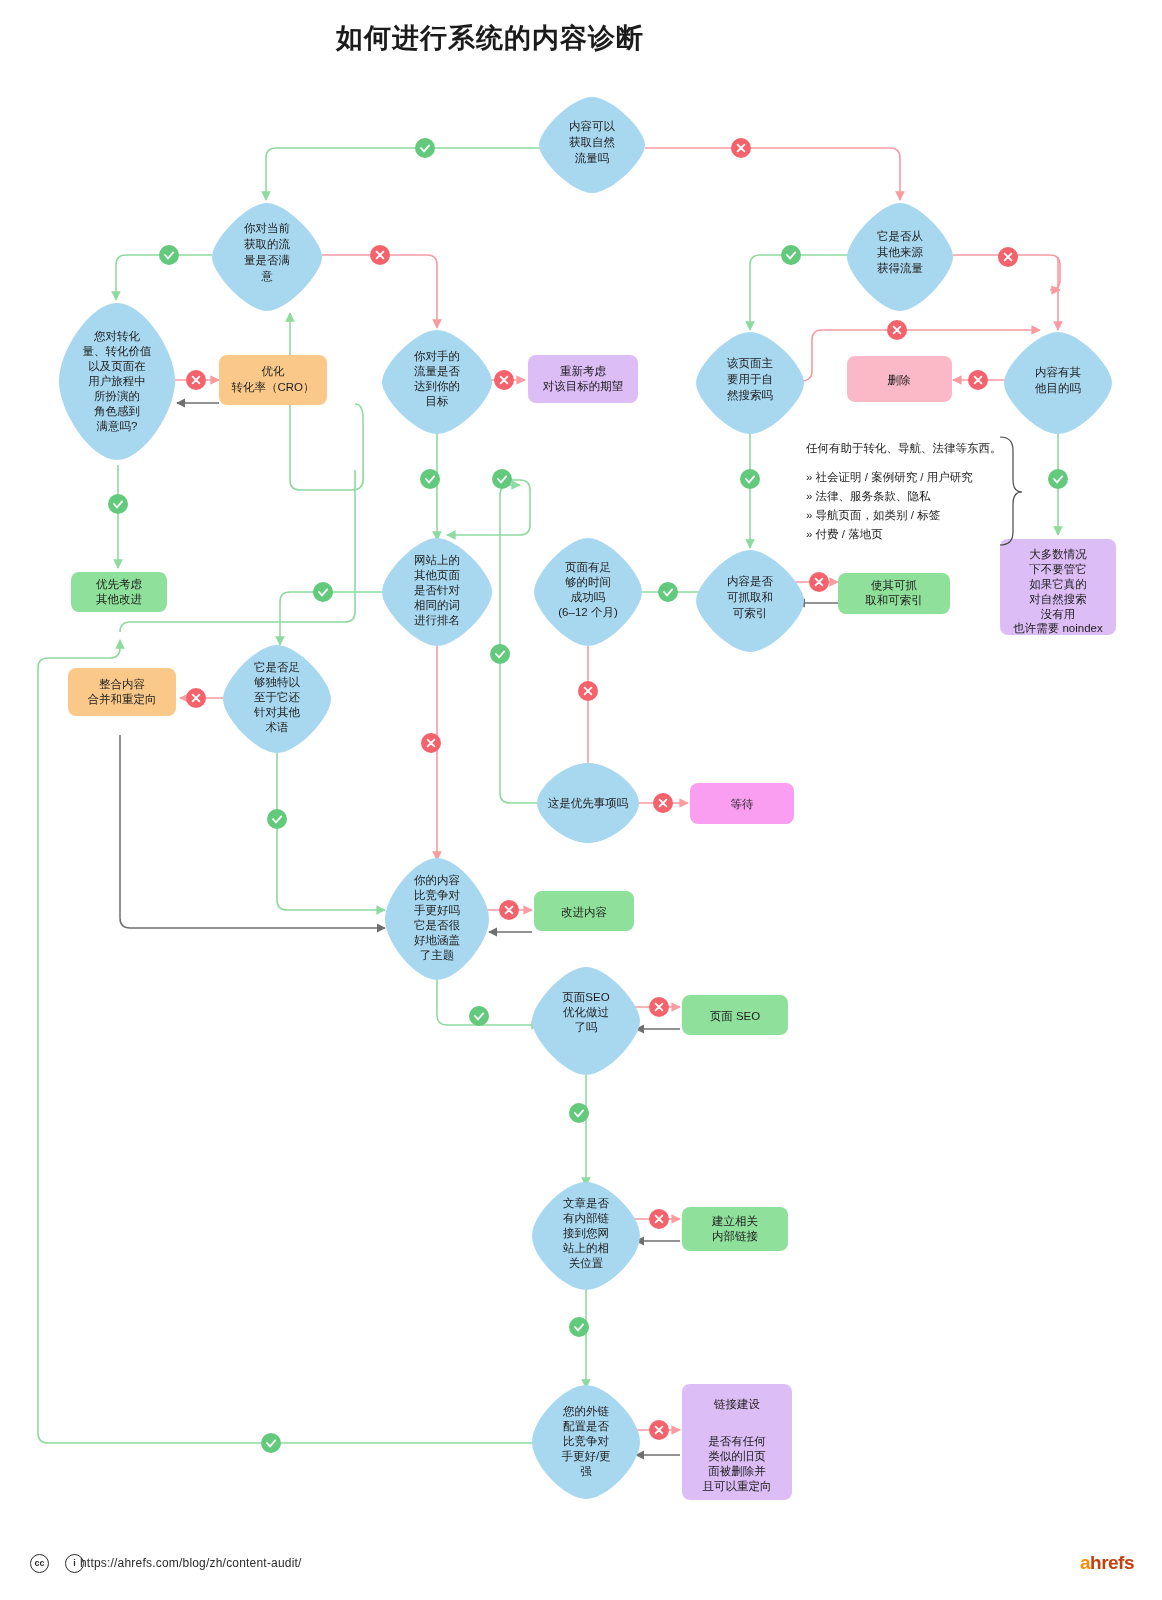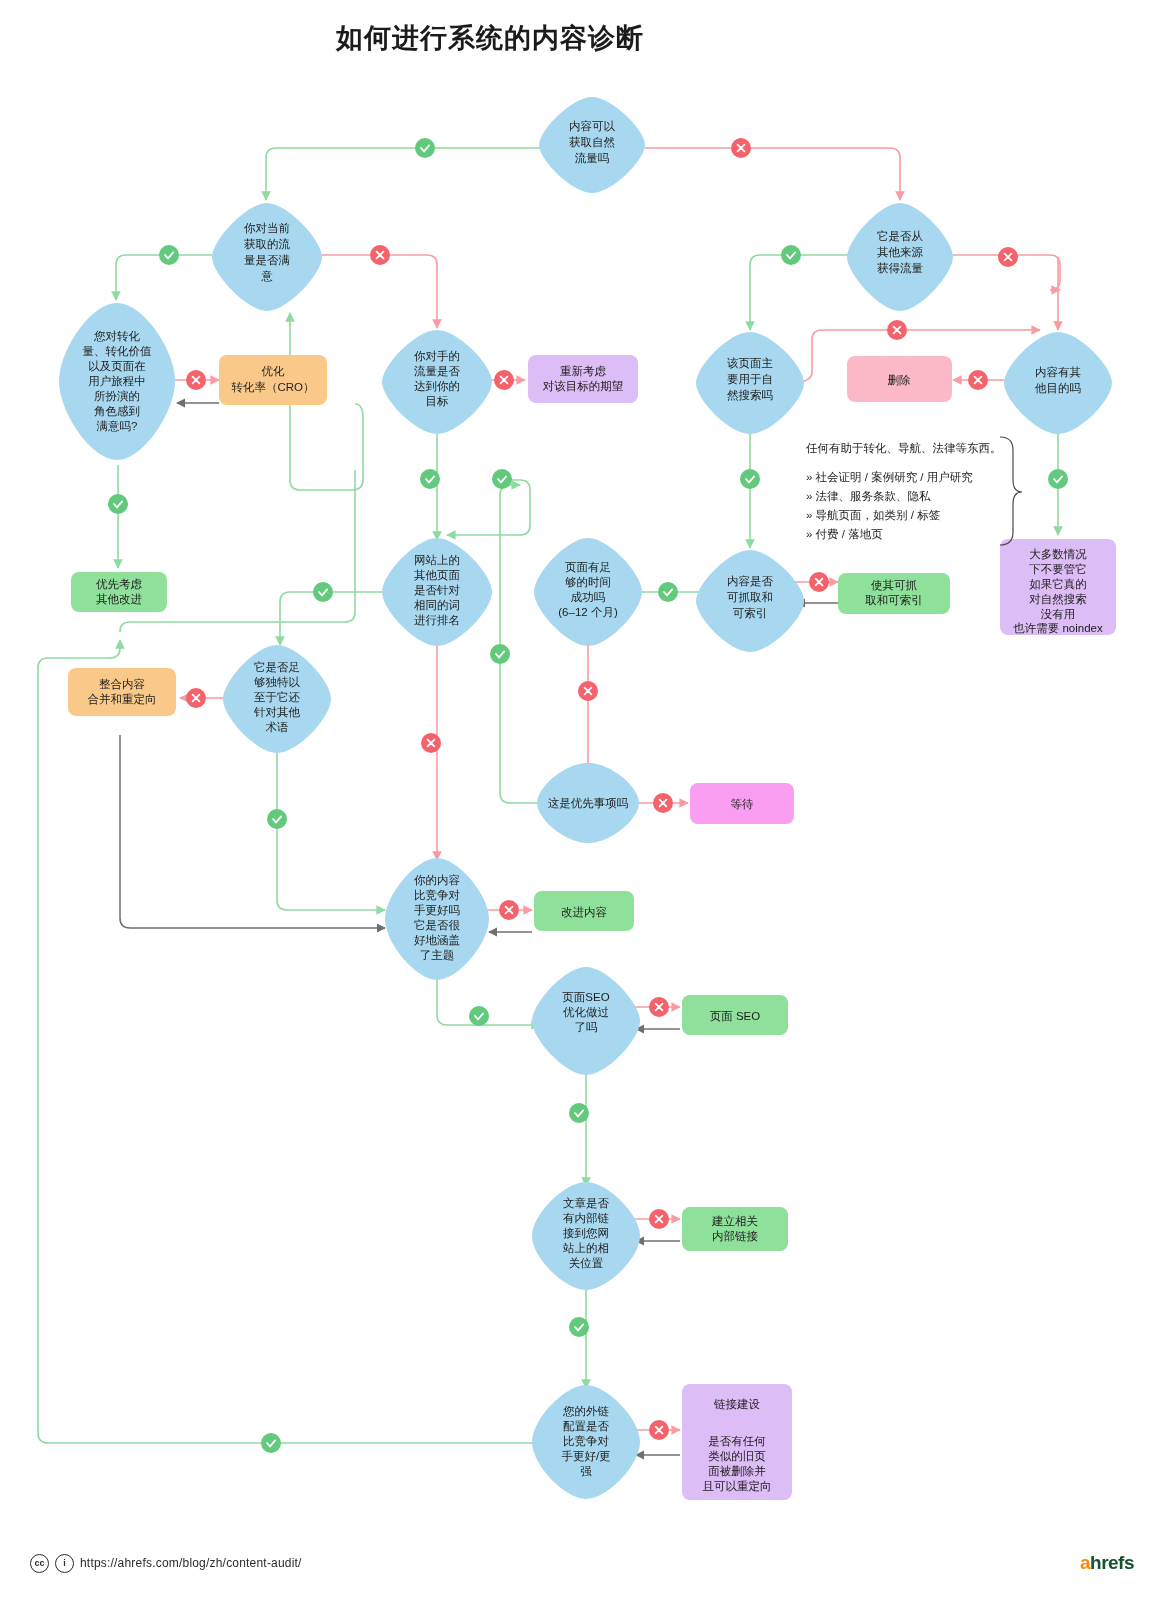--- a/index.html
+++ b/index.html
@@ -21,27 +21,27 @@
   .badge-yes{fill:#62c97d;}
   .badge-no{fill:#f4626c;}
   .badge-glyph{stroke:#ffffff;stroke-width:1.8;fill:none;stroke-linecap:round;}
   #footer{
     position:absolute;left:0;bottom:18px;width:1162px;height:30px;
   }
   #footer-url{
     position:absolute;left:80px;top:4px;font-size:12px;color:#2b2b2b;
     letter-spacing:.2px;
   }
-  #cc-icons{position:absolute;left:30px;top:2px;display:flex;gap:6px;text-align:right;}
+  #cc-icons{position:absolute;left:30px;top:2px;display:flex;gap:16px;text-align:right;}
   .cc-ic{width:17px;height:17px;border:1.4px solid #2b2b2b;border-radius:50%;
     display:flex;align-items:center;justify-content:center;font-size:9px;
     font-weight:bold;color:#2b2b2b;line-height:1;}
   #brand{position:absolute;right:28px;top:0px;font-size:19px;font-weight:bold;letter-spacing:-.5px;}
   #brand .a{color:#ff8800;}
-  #brand .rest{color:#14532d;}
+  #brand .rest{color:#c2410c;}
 </style>
 </head>
 <body>
 
 <div id="chart-title">如何进行系统的内容诊断</div>
 
 <svg id="flow" viewBox="0 0 1162 1600">
   <defs>
     <marker id="arrG" markerWidth="7" markerHeight="7" refX="5.4" refY="3" orient="auto">
       <path d="M0,0 L6,3 L0,6 z" fill="#8fdaa0"></path>

